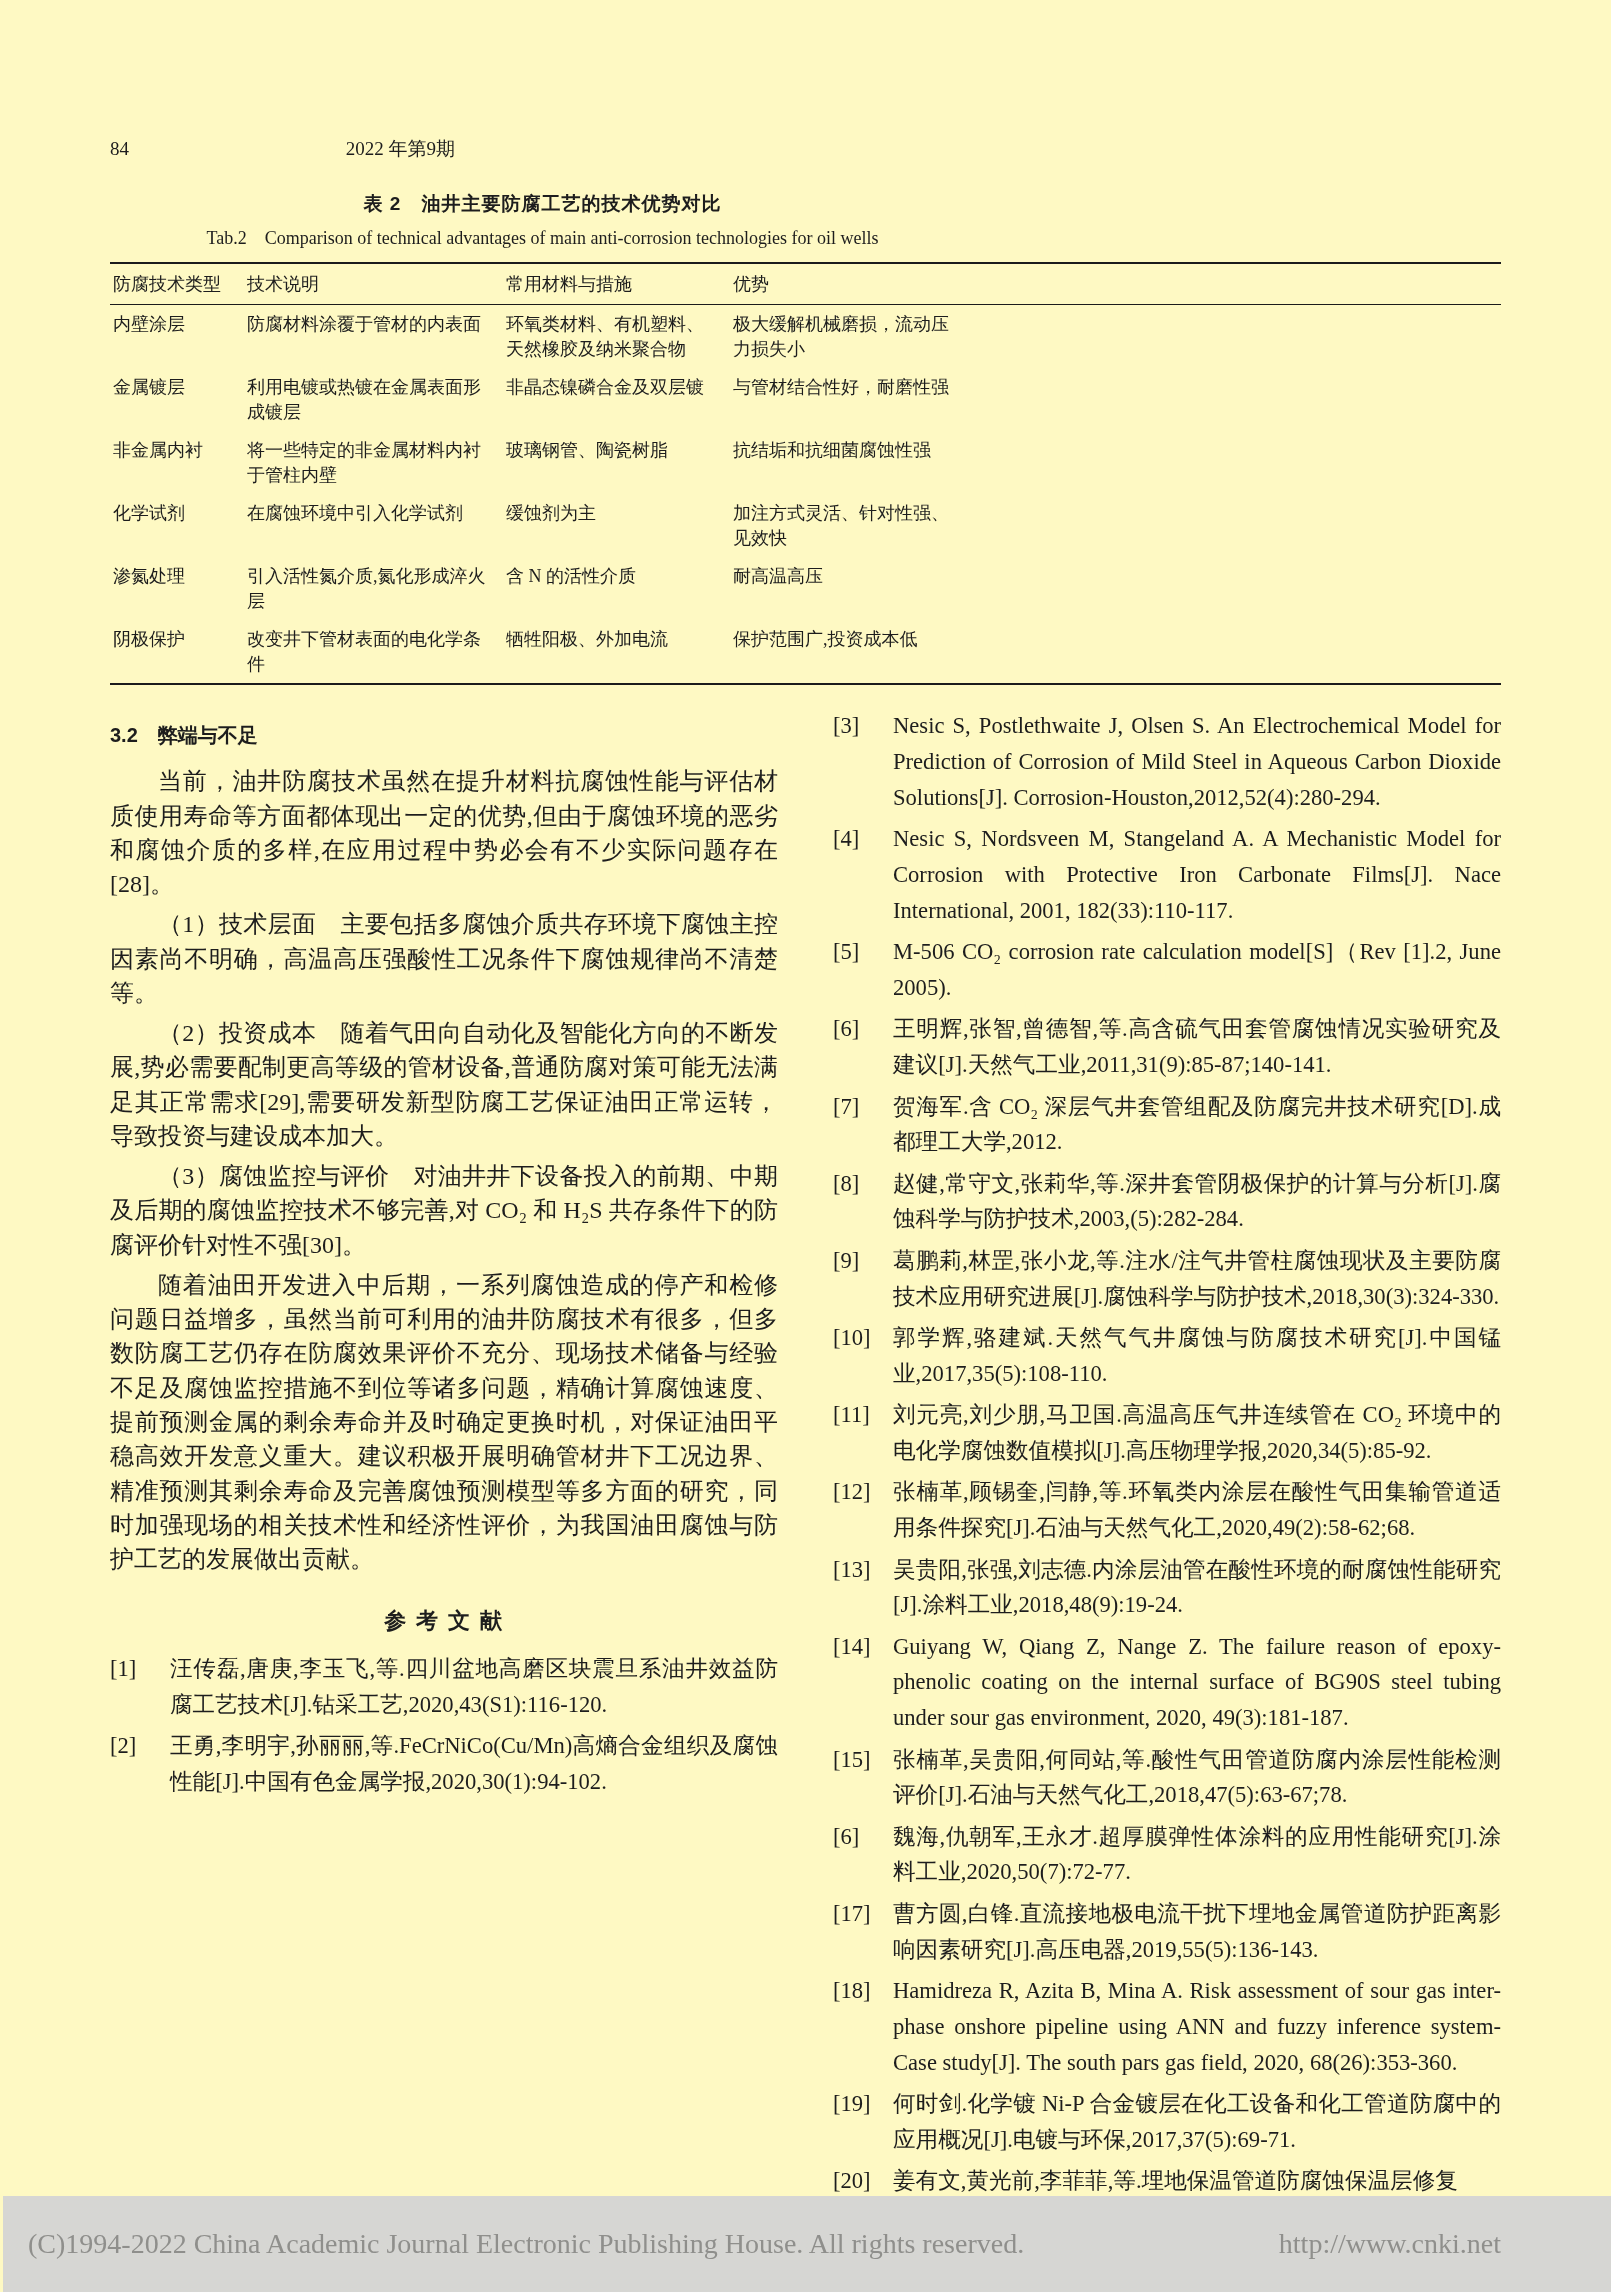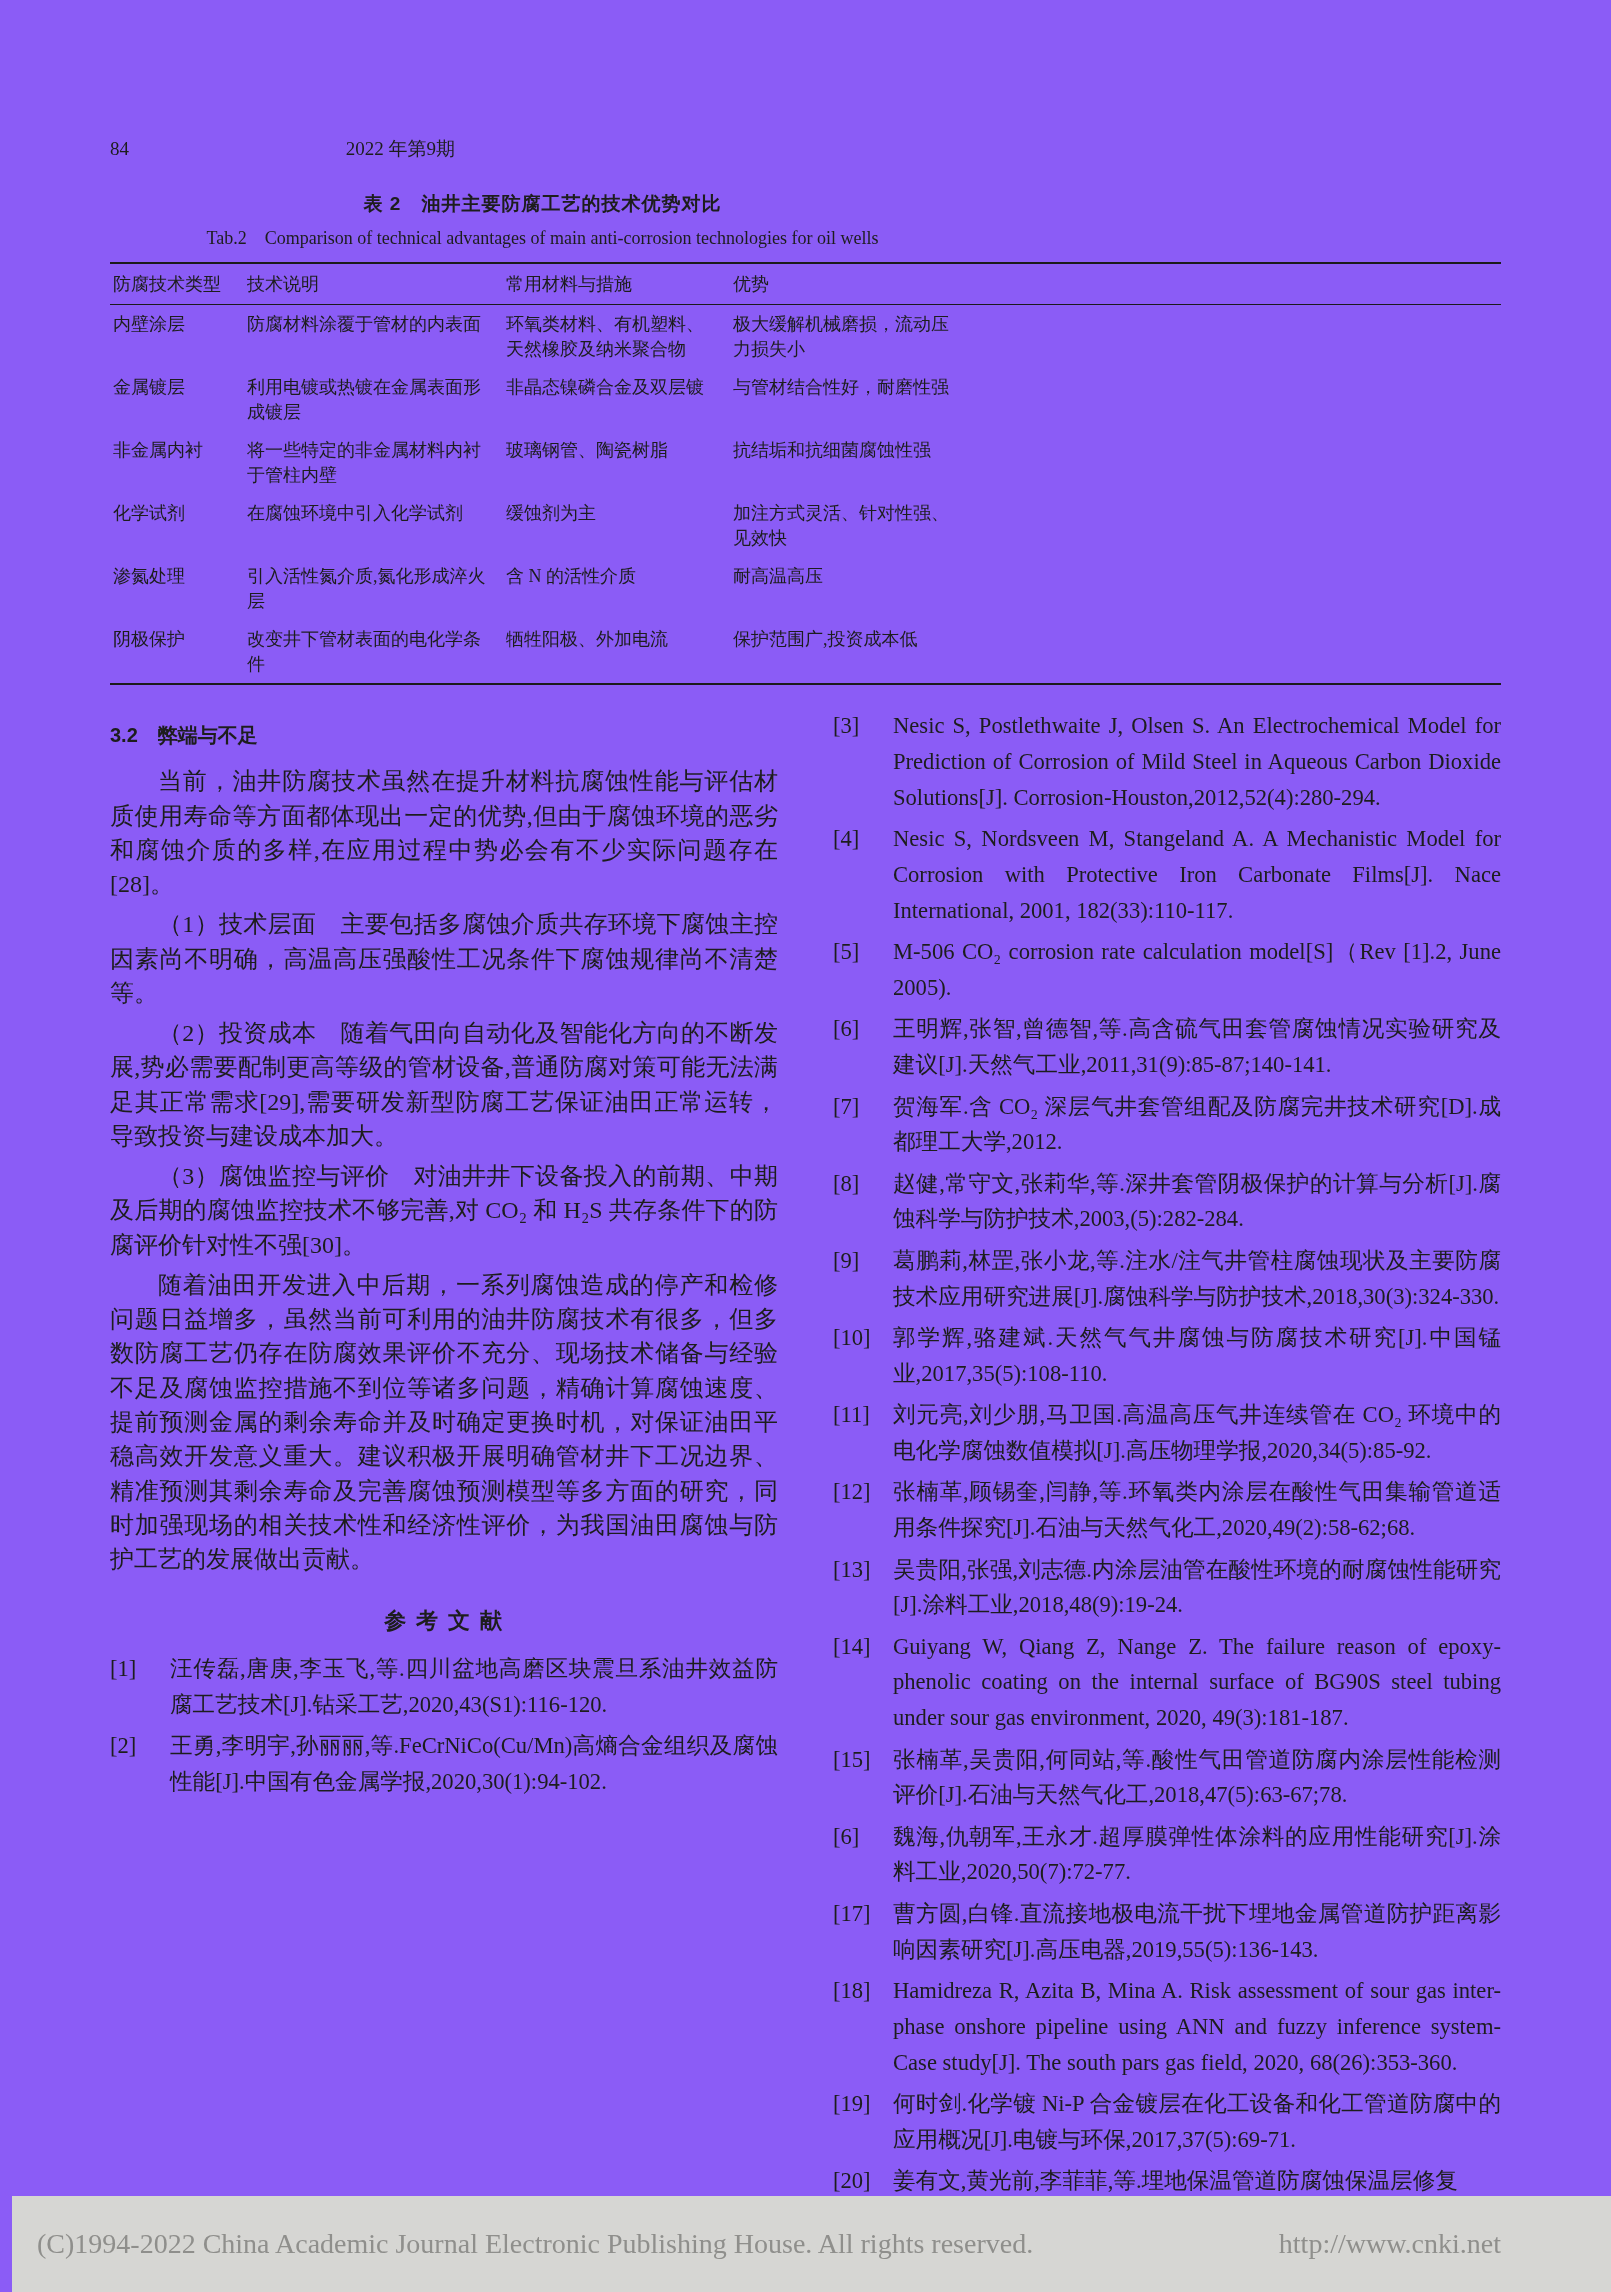--- a/index.html
+++ b/index.html
@@ -1,20 +1,20 @@
 <!DOCTYPE html>
 <html><head>
 <meta charset="utf-8">
 <style>
   html,body { margin:0; padding:0; background:#e9e9e7; }
   .page {
     position:relative;
     width:1611px; height:2292px;
     margin:0 auto;
-    background:#8b5cf6;
+    background:#fef9c3;
     color:#1d1d1d;
     font-family:"Liberation Serif","DejaVu Serif",serif;
     box-sizing:border-box;
     padding:136px 110px 0 110px;
     overflow:hidden;
   }
 
   
   .page-header {
     display:flex; align-items:baseline;
@@ -81,21 +81,21 @@
     font-size:22.6px; line-height:1.58;
     margin-bottom:5.8px;
   }
   .ref-num { flex:none; width:60px; }
   .ref-text { flex:1; text-align:justify; }
 
   .continuation { text-align:right; font-size:23px; margin-top:15.4px; letter-spacing:1px; }
 
   
   .scan-footer {
-    position:absolute; left:12px; right:0; bottom:0;
+    position:absolute; left:3px; right:0; bottom:0;
     height:96px;
     background:#d6d6d3;
     color:#8f8f8c;
     display:flex; align-items:center; justify-content:space-between;
     box-sizing:border-box;
     padding:0 110px 0 25px;
     font-size:28px;
   }
   .scan-footer .url { }
 </style>

